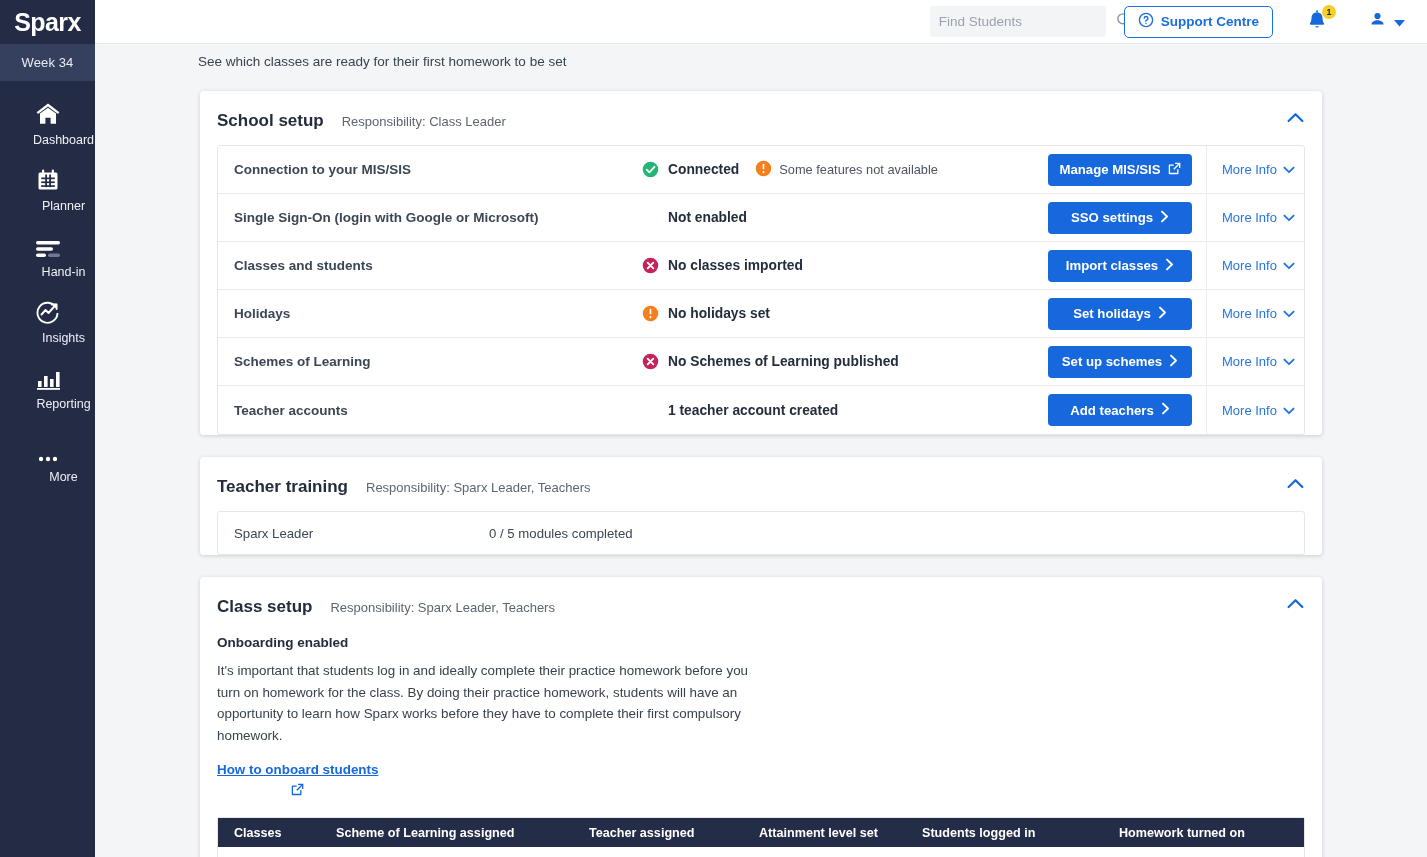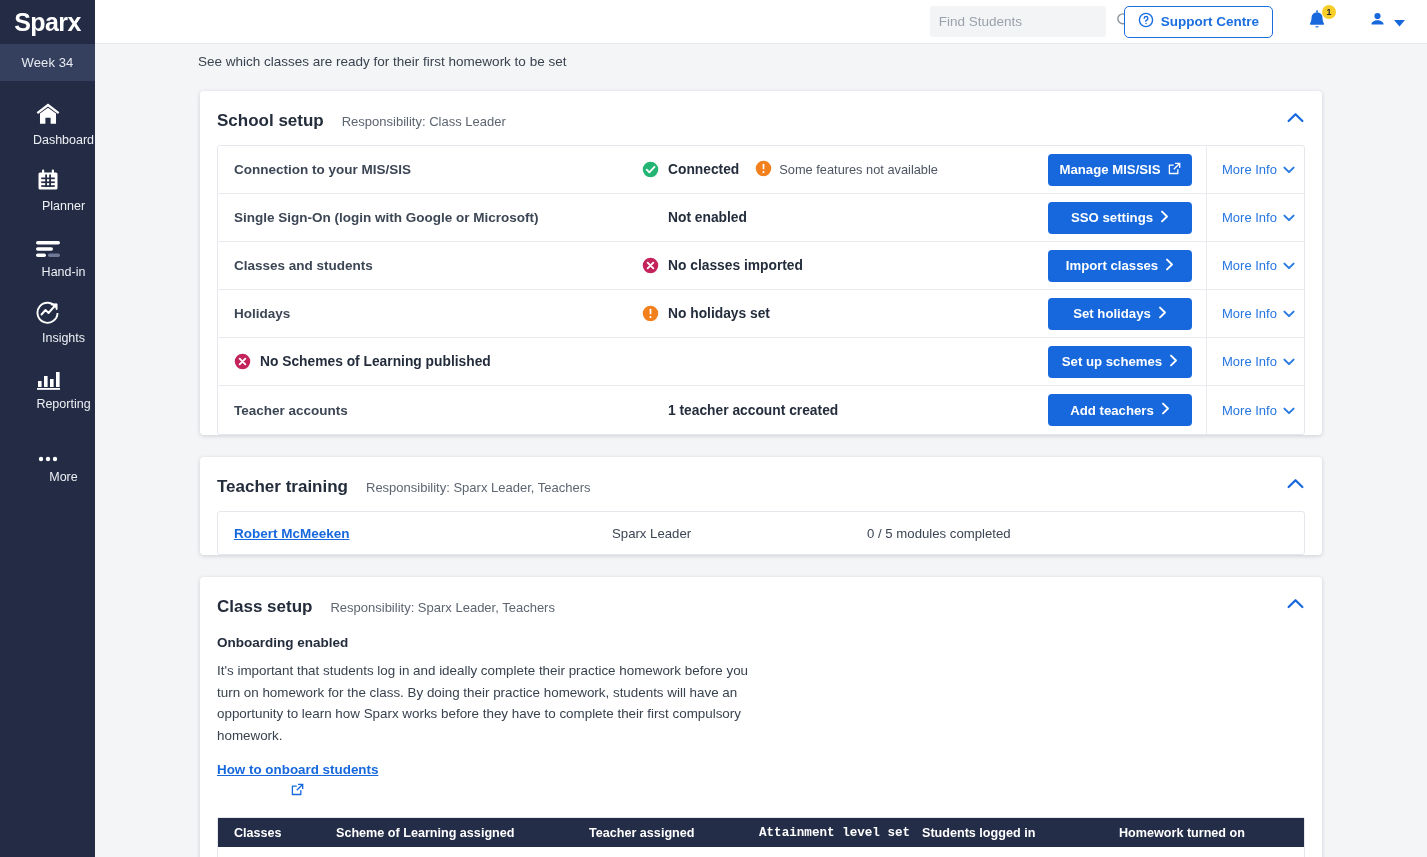--- a/index.html
+++ b/index.html
@@ -377,20 +377,21 @@
                     </svg></span>
                 </button>
                 <div class="more-info">
                   <span>More Info</span>
                   <span><svg width="12" height="8" viewBox="0 0 12 8" fill="none" stroke="#2476e0" stroke-width="1.9" stroke-linecap="round" stroke-linejoin="round">
                       <polyline points="1.4,1.6 6,6.2 10.6,1.6"></polyline>
                     </svg></span>
                 </div>
               </div>
               <div class="setup-row">
+                <div class="setup-label">Schemes of Learning</div>
                 <div class="setup-status">
                   <span class="st-ico"><svg width="17" height="17" viewBox="0 0 18 18">
                       <circle cx="9" cy="9" r="8.2" fill="#c4235c"></circle>
                       <path d="M6 6l6 6M12 6l-6 6" stroke="#fff" stroke-width="2" stroke-linecap="round"></path>
                     </svg></span>
                   <span class="st-text">No Schemes of Learning published</span>
                 </div>
                 <button class="action-btn">
                   <span>Set up schemes</span>
                   <span><svg width="9" height="13" viewBox="0 0 9 13" fill="none" stroke="#fff" stroke-width="1.9" stroke-linecap="round" stroke-linejoin="round">
@@ -431,21 +432,20 @@
             <div class="card-title">Teacher training</div>
             <div class="card-resp">Responsibility: Sparx Leader, Teachers</div>
             <span class="chevron-collapse">
               <svg width="17" height="11" viewBox="0 0 17 11" fill="none" stroke="#1668dc" stroke-width="2.2" stroke-linecap="round" stroke-linejoin="round">
                   <polyline points="1.6,9 8.5,2.2 15.4,9"></polyline>
                 </svg>
             </span>
           </div>
           <div class="tt-table" id="tt-rows">
               <div class="tt-row">
-                <div class="tt-name">Robert McMeeken</div>
                 <div class="tt-role">Sparx Leader</div>
                 <div class="tt-prog">0 / 5 modules completed</div>
               </div>
             </div>
         </div>
 
         <div class="card">
           <div class="card-head">
             <div class="card-title">Class setup</div>
             <div class="card-resp">Responsibility: Sparx Leader, Teachers</div>
@@ -467,21 +467,21 @@
                   <path d="M10.6 8.3v4.1H1.5V3.3h4.2" stroke-linecap="round" stroke-linejoin="round"></path>
                 </svg>
               </span>
             </div>
 
             <div class="cls-table">
               <div class="cls-head" id="cls-head">
                   <div style="padding-left: 16px; width: 118px;">Classes</div>
                   <div style="width: 253px;">Scheme of Learning assigned</div>
                   <div style="width: 170px;">Teacher assigned</div>
-                  <div style="width: 163px; font-family: Liberation Mono, monospace;">Attainment level set</div>
+                  <div style="width: 163px;">Attainment level set</div>
                   <div style="width: 197px;">Students logged in</div>
                   <div style="flex: 1 1 0%;">Homework turned on</div>
                 </div>
               <div class="cls-empty">
                 <span>
                   <svg width="17" height="17" viewBox="0 0 18 18">
                     <circle cx="9" cy="9" r="8.2" fill="#c4235c"></circle>
                     <path d="M6 6l6 6M12 6l-6 6" stroke="#fff" stroke-width="2" stroke-linecap="round"></path>
                   </svg>
                 </span>

